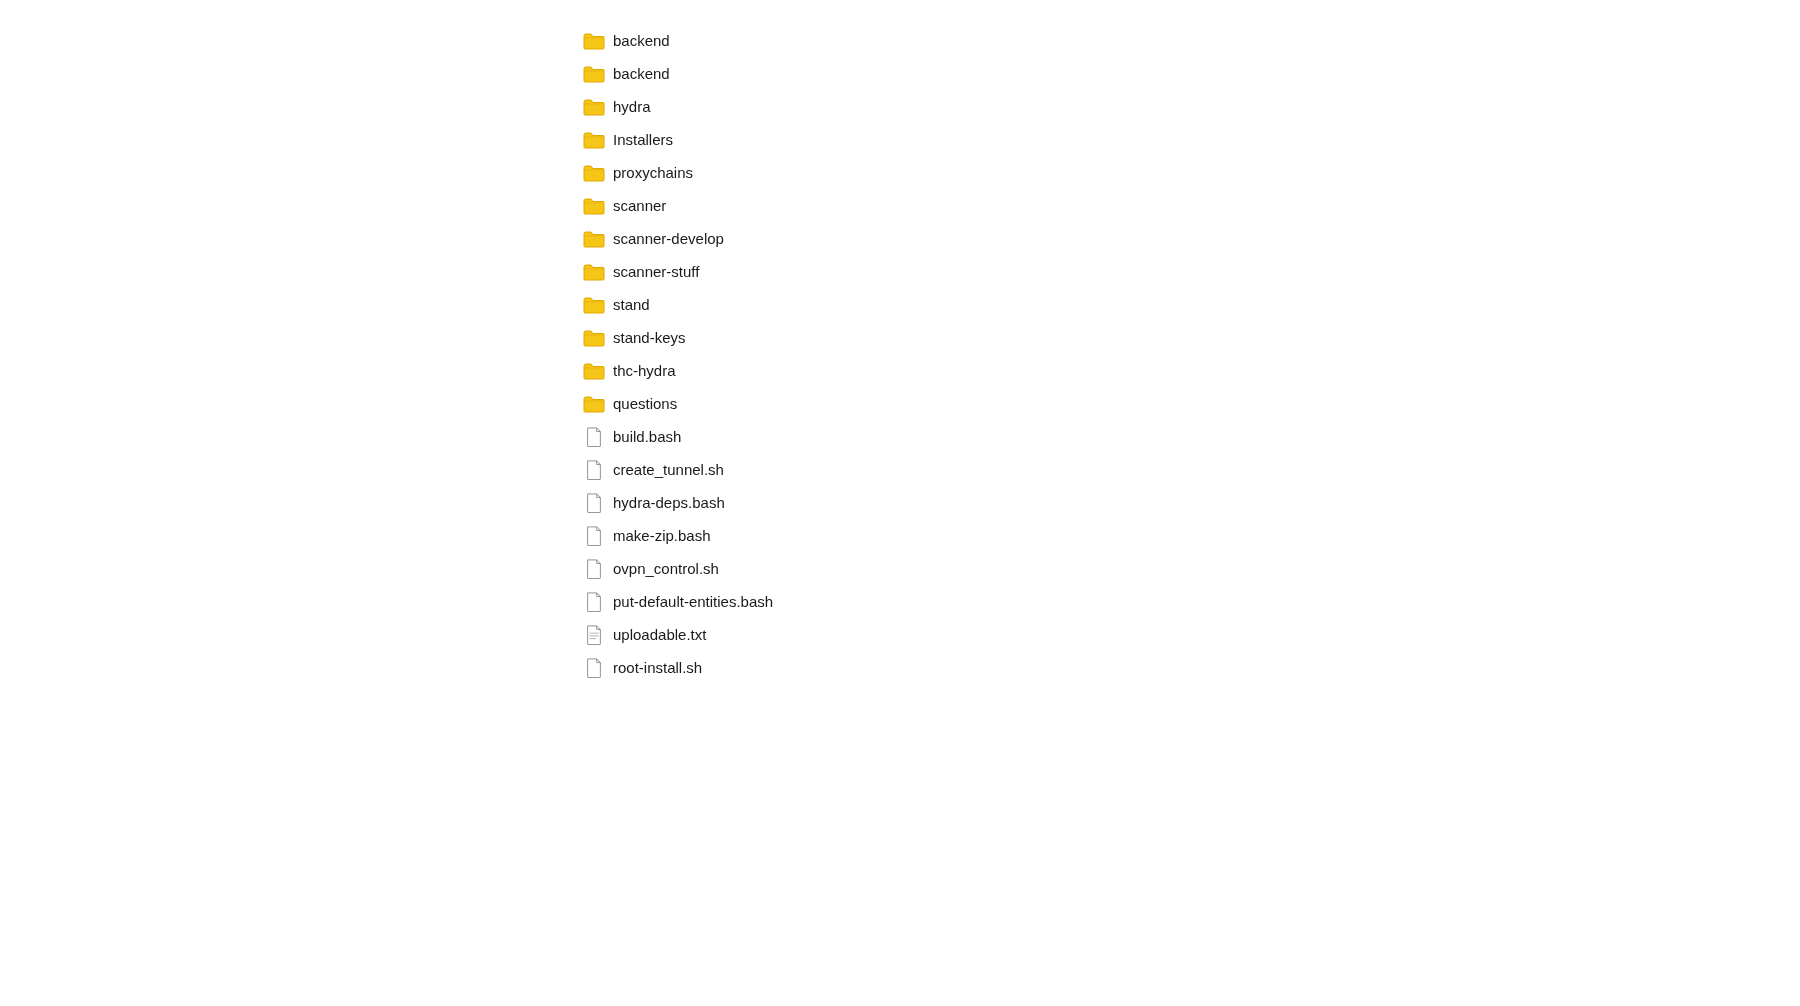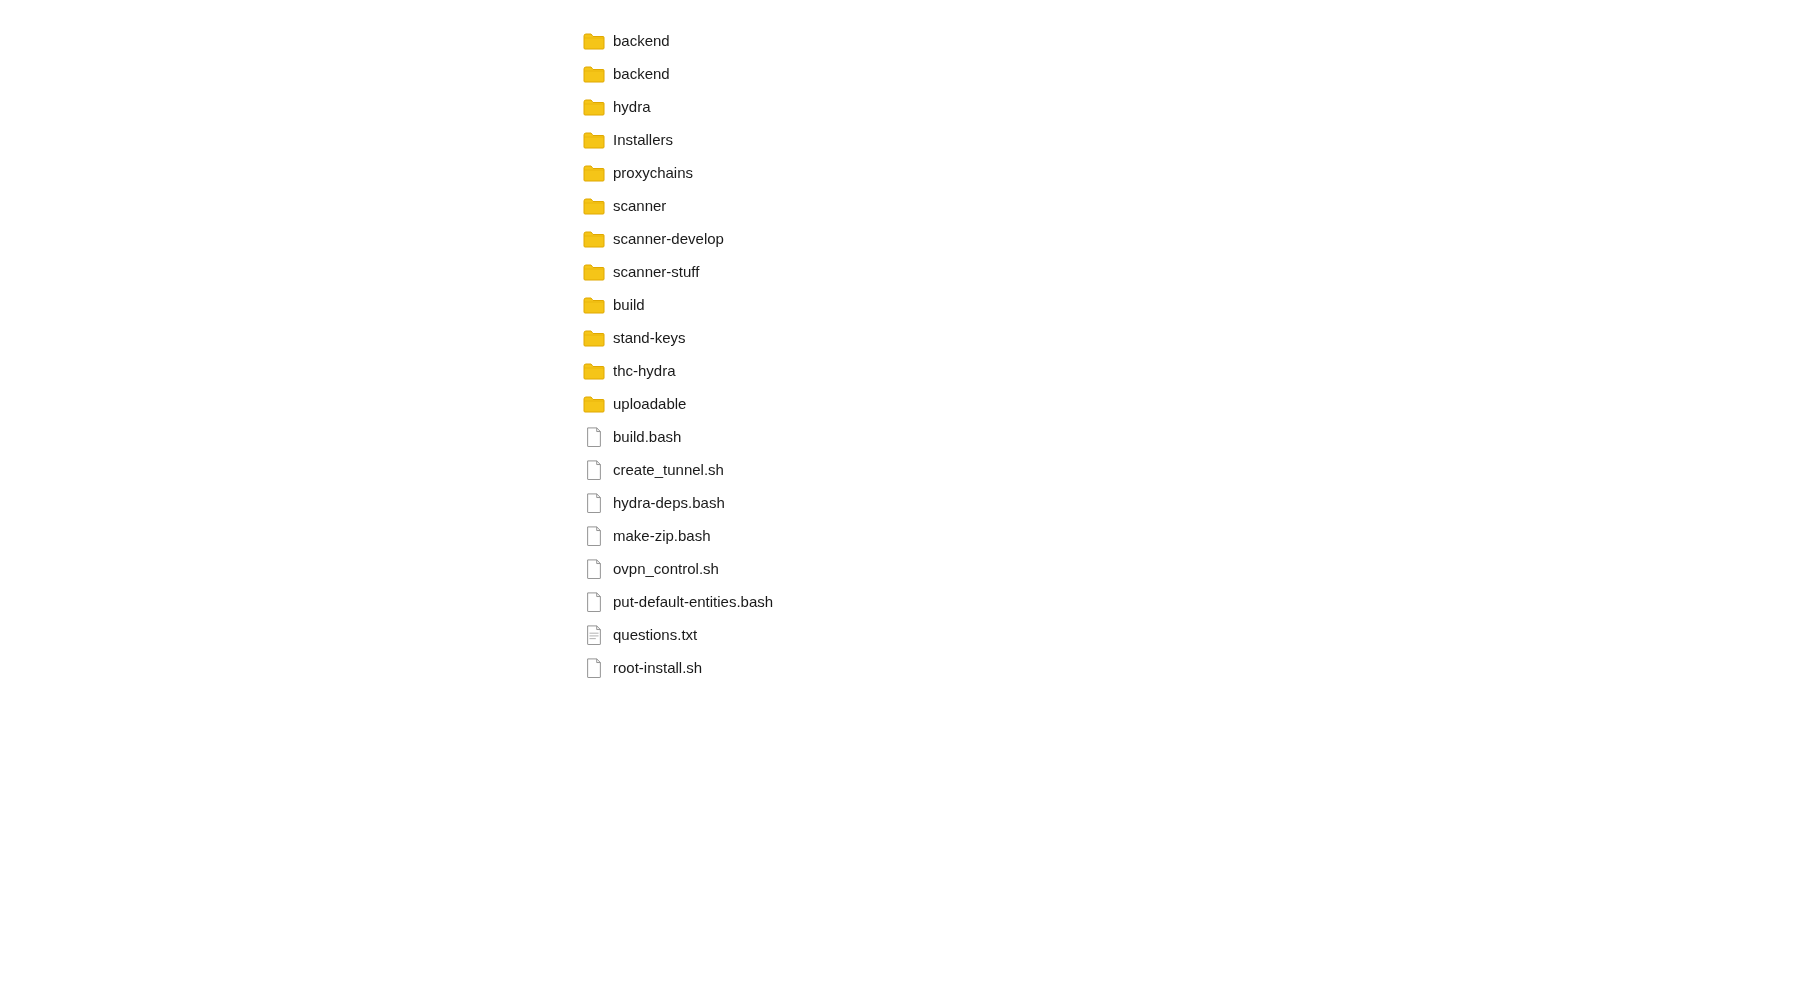--- a/index.html
+++ b/index.html
@@ -137,21 +137,21 @@
       </span>
       <span class="item-label">scanner-stuff</span>
     </div>
     <div class="file-item">
       <span class="icon folder-icon">
         <svg viewBox="0 0 22 18" xmlns="http://www.w3.org/2000/svg">
       <path d="M1 4 Q1 2 3 2 L8 2 L10 4.5 L20 4.5 Q21 4.5 21 5.5 L21 16 Q21 17 20 17 L2 17 Q1 17 1 16 Z" fill="#F5C518" stroke="#E0A800" stroke-width="1"></path>
       <path d="M1 6 L21 6" stroke="#E0A800" stroke-width="0.5" fill="none"></path>
     </svg>
       </span>
-      <span class="item-label">build</span>
+      <span class="item-label">stand</span>
     </div>
     <div class="file-item">
       <span class="icon folder-icon">
         <svg viewBox="0 0 22 18" xmlns="http://www.w3.org/2000/svg">
       <path d="M1 4 Q1 2 3 2 L8 2 L10 4.5 L20 4.5 Q21 4.5 21 5.5 L21 16 Q21 17 20 17 L2 17 Q1 17 1 16 Z" fill="#F5C518" stroke="#E0A800" stroke-width="1"></path>
       <path d="M1 6 L21 6" stroke="#E0A800" stroke-width="0.5" fill="none"></path>
     </svg>
       </span>
       <span class="item-label">stand-keys</span>
     </div>
@@ -164,21 +164,21 @@
       </span>
       <span class="item-label">thc-hydra</span>
     </div>
     <div class="file-item">
       <span class="icon folder-icon">
         <svg viewBox="0 0 22 18" xmlns="http://www.w3.org/2000/svg">
       <path d="M1 4 Q1 2 3 2 L8 2 L10 4.5 L20 4.5 Q21 4.5 21 5.5 L21 16 Q21 17 20 17 L2 17 Q1 17 1 16 Z" fill="#F5C518" stroke="#E0A800" stroke-width="1"></path>
       <path d="M1 6 L21 6" stroke="#E0A800" stroke-width="0.5" fill="none"></path>
     </svg>
       </span>
-      <span class="item-label">uploadable</span>
+      <span class="item-label">questions</span>
     </div>
     <div class="file-item">
       <span class="icon file-icon">
         <svg viewBox="0 0 18 22" xmlns="http://www.w3.org/2000/svg">
       <path d="M2 1 L12 1 L16 5 L16 21 Q16 21.5 15.5 21.5 L2.5 21.5 Q2 21.5 2 21 Z" fill="#ffffff" stroke="#888888" stroke-width="1"></path>
       <path d="M12 1 L12 5 L16 5" fill="none" stroke="#888888" stroke-width="1"></path>
     </svg>
       </span>
       <span class="item-label">build.bash</span>
     </div>
@@ -230,21 +230,21 @@
     <div class="file-item">
       <span class="icon file-icon">
         <svg viewBox="0 0 18 22" xmlns="http://www.w3.org/2000/svg">
       <path d="M2 1 L12 1 L16 5 L16 21 Q16 21.5 15.5 21.5 L2.5 21.5 Q2 21.5 2 21 Z" fill="#ffffff" stroke="#888888" stroke-width="1"></path>
       <path d="M12 1 L12 5 L16 5" fill="none" stroke="#888888" stroke-width="1"></path>
       <line x1="4" y1="9" x2="14" y2="9" stroke="#aaaaaa" stroke-width="1"></line>
       <line x1="4" y1="12" x2="14" y2="12" stroke="#aaaaaa" stroke-width="1"></line>
       <line x1="4" y1="15" x2="11" y2="15" stroke="#aaaaaa" stroke-width="1"></line>
     </svg>
       </span>
-      <span class="item-label">questions.txt</span>
+      <span class="item-label">uploadable.txt</span>
     </div>
     <div class="file-item">
       <span class="icon file-icon">
         <svg viewBox="0 0 18 22" xmlns="http://www.w3.org/2000/svg">
       <path d="M2 1 L12 1 L16 5 L16 21 Q16 21.5 15.5 21.5 L2.5 21.5 Q2 21.5 2 21 Z" fill="#ffffff" stroke="#888888" stroke-width="1"></path>
       <path d="M12 1 L12 5 L16 5" fill="none" stroke="#888888" stroke-width="1"></path>
     </svg>
       </span>
       <span class="item-label">root-install.sh</span>
     </div>

